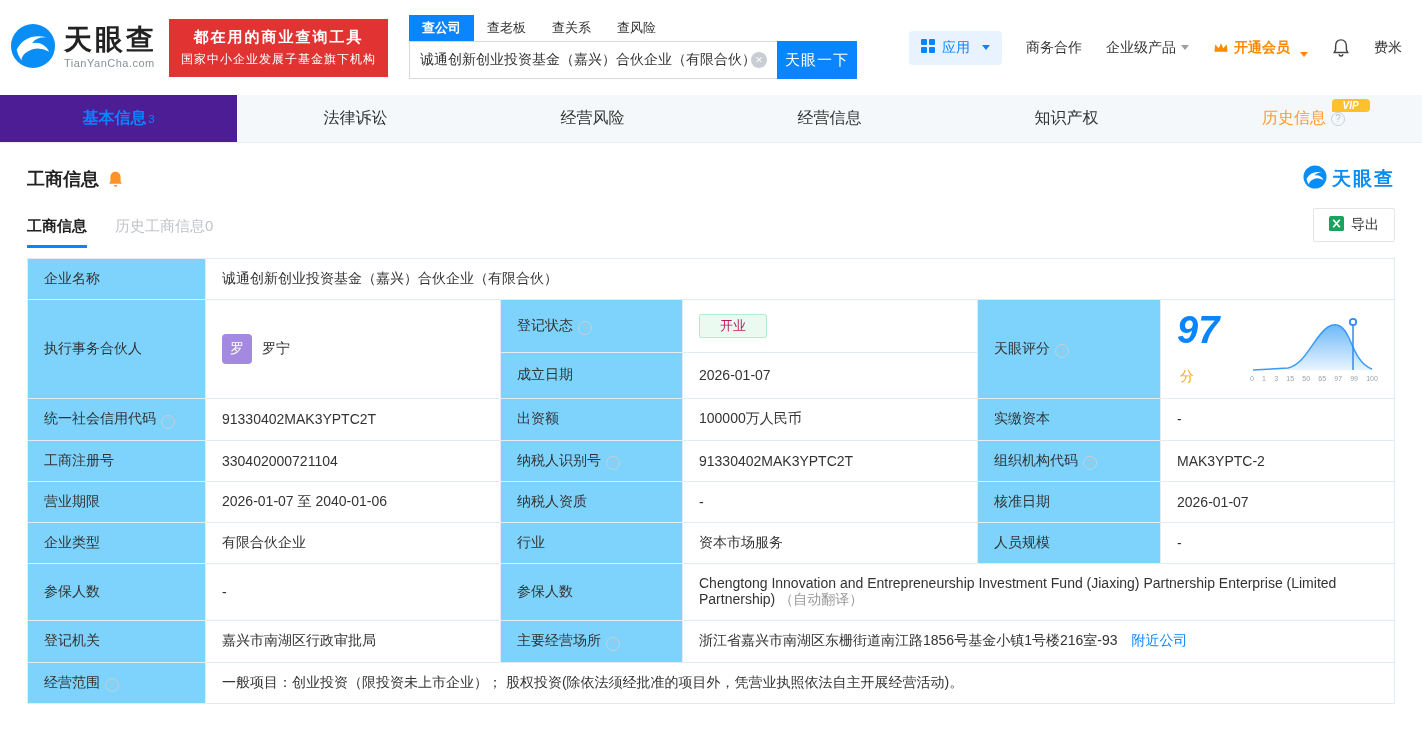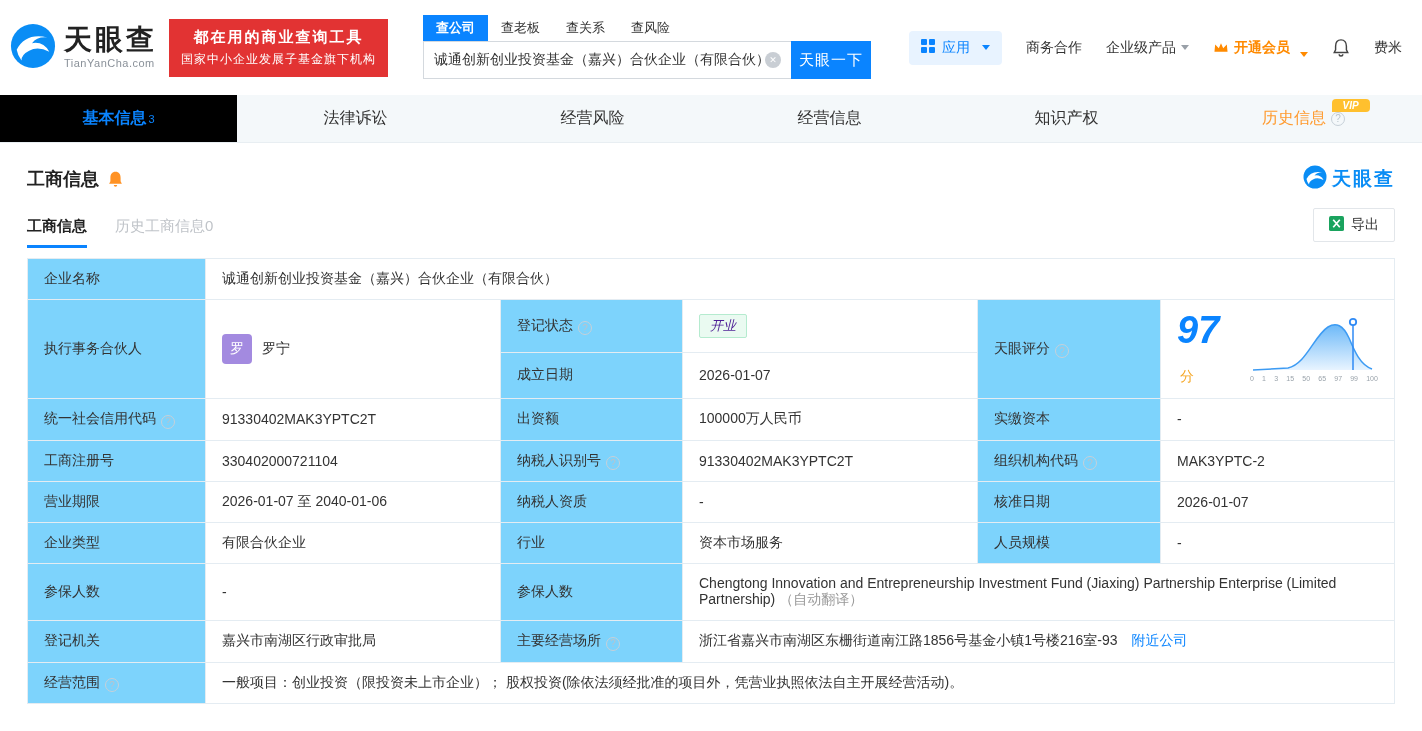--- a/index.html
+++ b/index.html
@@ -18,21 +18,21 @@
 
   
   .header { display:flex; align-items:center; height:95px; padding:0 20px 0 10px; background:#fff; }
   .logo { display:flex; align-items:center; gap:8px; cursor:pointer; }
   .logo-cn { font-size:28px; font-weight:bold; color:#222; letter-spacing:3px; line-height:1; }
   .logo-en { font-size:11px; color:#8a9199; margin-top:3px; letter-spacing:.5px; }
   .banner { margin-left:12px; background:#e23333; color:#fff; padding:9px 12px; text-align:center; }
   .banner-l1 { font-size:15px; font-weight:bold; letter-spacing:2px; }
   .banner-l2 { font-size:12px; margin-top:4px; letter-spacing:1px; }
 
-  .search-area { margin-left:35px; }
+  .search-area { margin-left:21px; }
   .search-tabs { display:flex; align-items:flex-end; height:25px; }
   .search-tab { font-size:13px; color:#333; padding:4px 13px; cursor:pointer; }
   .search-tab.active { background:#0a84ff; color:#fff; font-weight:bold; }
   .search-row { display:flex; }
   .search-input-wrap { width:368px; height:38px; border:1px solid #d4d9de; border-right:none;
     display:flex; align-items:center; padding:0 10px; background:#fff; }
   .search-input { border:none; outline:none; flex:1; font-size:14px; color:#333;
     font-family:inherit; background:transparent; }
   .clear { width:16px; height:16px; border-radius:50%; background:#c9ced4; color:#fff;
     display:flex; align-items:center; justify-content:center; font-size:9px; cursor:pointer; flex:none; }
@@ -45,21 +45,21 @@
     display:flex; align-items:center; gap:7px; cursor:pointer; font-weight:normal; }
   .menu-item { color:#333; cursor:pointer; display:flex; align-items:center; }
   .menu-item .caret { color:#99a0a8; }
   .vip-link { color:#ff8a00; cursor:pointer; display:flex; align-items:flex-end; gap:5px; font-weight:bold; }
   .bell-btn { cursor:pointer; display:flex; }
 
   
   .nav { display:flex; height:48px; background:#f4f8fa; border-bottom:1px solid #e8eef2; }
   .nav-tab { flex:1; display:flex; align-items:center; justify-content:center;
     font-size:16px; color:#333; cursor:pointer; position:relative; }
-  .nav-tab.active { background:#000000; color:#0a84ff; font-weight:bold;align-items:center; }
+  .nav-tab.active { background:#4c1d95; color:#0a84ff; font-weight:bold;align-items:center; }
   .nav-badge { font-size:11px; color:#0a84ff; vertical-align:super; margin-left:2px; font-weight:normal; }
   .nav-tab.history { color:#ff9a2e; }
   .vip-tag { position:absolute; top:4px; left:calc(50% + 28px); background:#ffc02e; color:#fff;
     font-size:10px; font-weight:bold; padding:1px 11px; border-radius:4px 4px 4px 0; font-style:italic; }
 
   
   .section-head { display:flex; align-items:center; padding:22px 27px 0; }
   .section-title { font-size:18px; font-weight:bold; color:#222; }
   .sub-bell { margin-left:8px; cursor:pointer; display:flex; }
   .brand-right { margin-left:auto; display:flex; align-items:center; gap:5px; }
@@ -71,22 +71,22 @@
   .export-btn { margin-left:auto; margin-bottom:6px; border:1px solid #e2e6ea; background:#fff;
     height:34px; padding:0 15px; display:flex; align-items:center; gap:7px; font-size:14px;
     color:#333; border-radius:2px; cursor:pointer; font-family:inherit; }
 
   
   .info-table { width:1368px; margin:10px 27px 0; border-collapse:collapse; table-layout:fixed; }
   .info-table th, .info-table td { border:1px solid #e4ecf2; padding:11px 16px;
     text-align:left; font-weight:normal; vertical-align:middle; font-size:14px; color:#333;
     word-break:break-word; }
   .info-table th { background:#7dd3fc; }
-  .badge-open { display:inline-block; padding:2px 10px; color:#4c1d95; background:#eafaf1;
-    border:1px solid #b5ebcf; font-size:13px; border-radius:2px;font-style:italic; }
+  .badge-open { display:inline-block; padding:2px 20px; color:#be185d; background:#eafaf1;
+    border:1px solid #b5ebcf; font-size:13px; border-radius:2px; }
   .partner { display:flex; align-items:center; gap:10px; }
   .avatar { width:30px; height:30px; background:#a38ae0; color:#fff; border-radius:4px;
     display:inline-flex; align-items:center; justify-content:center; font-size:14px; cursor:pointer; flex:none; }
   .partner-name { color:#333; cursor:pointer; text-decoration:none; }
   .score-wrap { display:flex; align-items:center; gap:14px; }
   .score-num { color:#0a84ff; font-size:38px; font-weight:bold; font-style:italic; line-height:1; }
   .score-unit { color:#f5a623; font-size:14px; font-style:normal; font-weight:normal; margin-left:3px; }
   .score-chart { display:flex; flex-direction:column; width:128px; }
   .score-axis { display:flex; justify-content:space-between; font-size:7px; color:#9aa3ab; margin-top:1px; }
   .muted { color:#999; }

